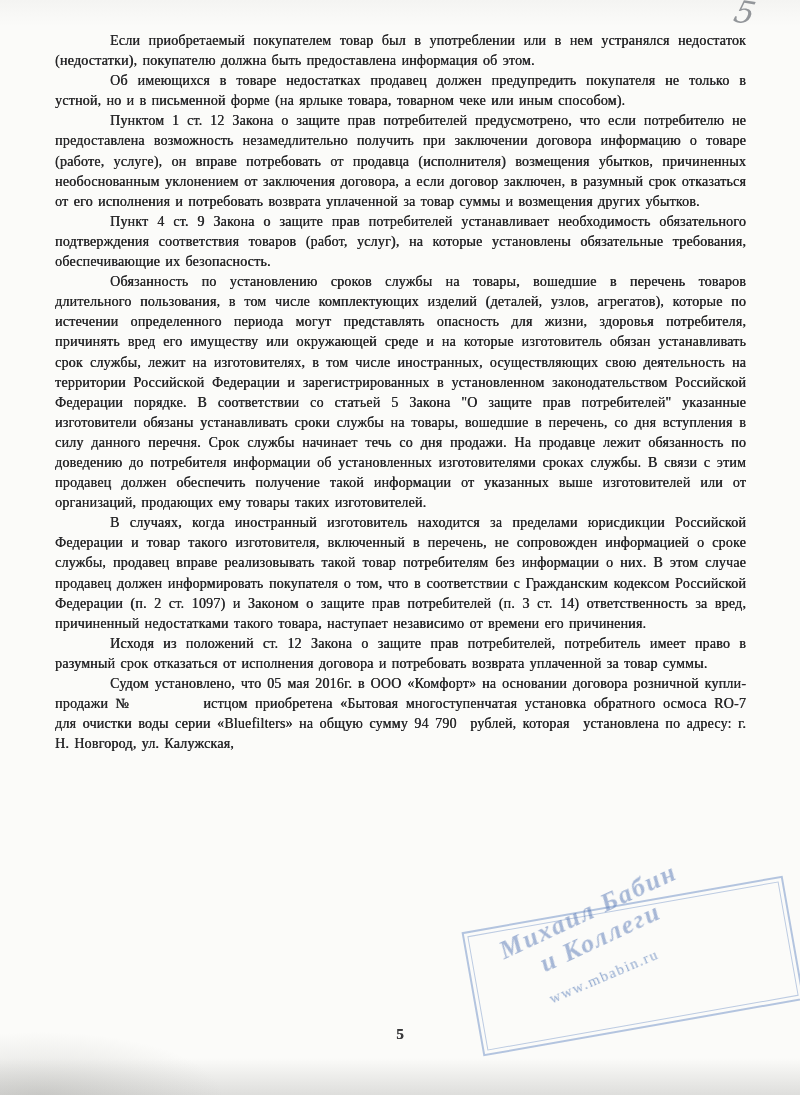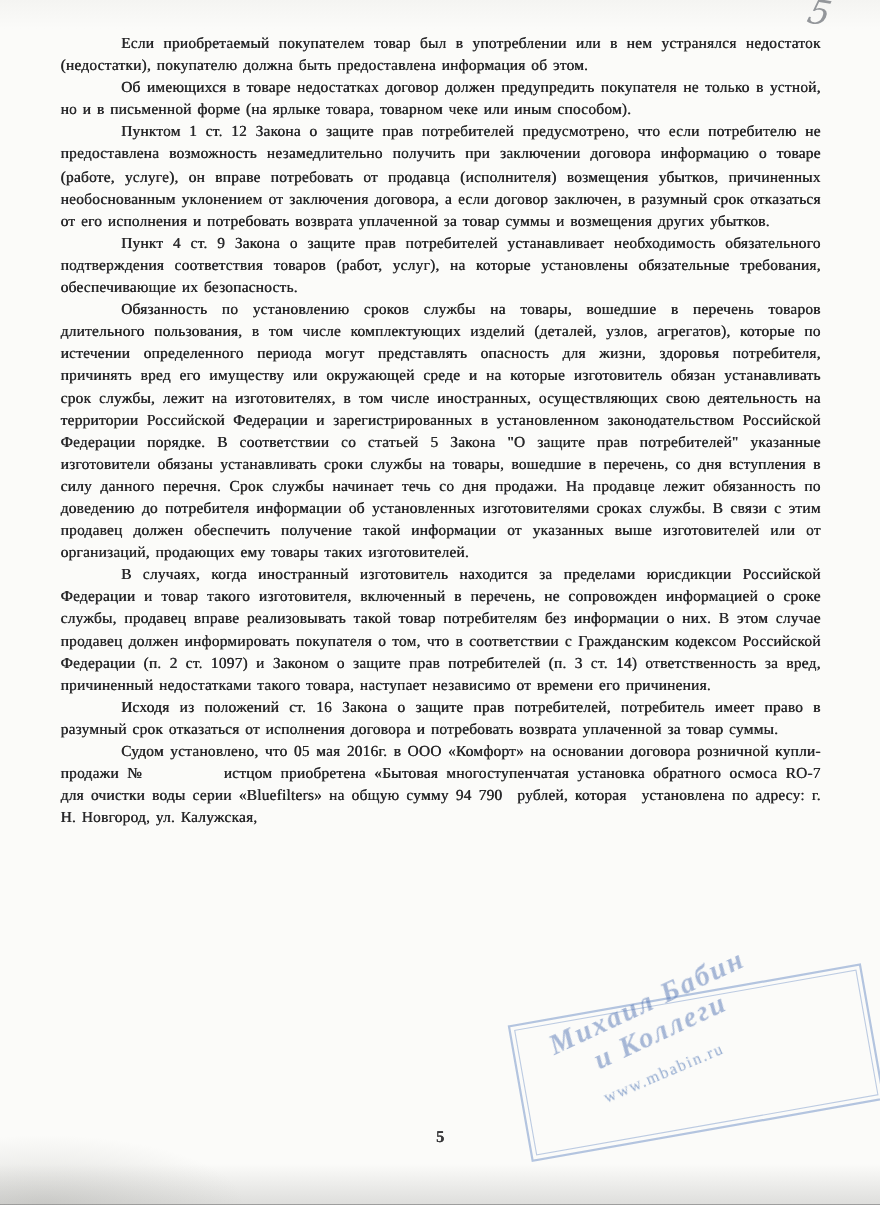--- a/index.html
+++ b/index.html
@@ -100,26 +100,26 @@
 </style>
 </head>
 <body>
 
 <div class="page">
 
   <span class="handwritten-num">5</span>
 
   <div class="text-block">
     <p>Если приобретаемый покупателем товар был в употреблении или в нем устранялся недостаток (недостатки), покупателю должна быть предоставлена информация об этом.</p>
-    <p>Об имеющихся в товаре недостатках договор должен предупредить покупателя не только в устной, но и в письменной форме (на ярлыке товара, товарном чеке или иным способом).</p>
+    <p>Об имеющихся в товаре недостатках продавец должен предупредить покупателя не только в устной, но и в письменной форме (на ярлыке товара, товарном чеке или иным способом).</p>
     <p>Пунктом 1 ст. 12 Закона о защите прав потребителей предусмотрено, что если потребителю не предоставлена возможность незамедлительно получить при заключении договора информацию о товаре (работе, услуге), он вправе потребовать от продавца (исполнителя) возмещения убытков, причиненных необоснованным уклонением от заключения договора, а если договор заключен, в разумный срок отказаться от его исполнения и потребовать возврата уплаченной за товар суммы и возмещения других убытков.</p>
     <p>Пункт 4 ст. 9 Закона о защите прав потребителей устанавливает необходимость обязательного подтверждения соответствия товаров (работ, услуг), на которые установлены обязательные требования, обеспечивающие их безопасность.</p>
     <p>Обязанность по установлению сроков службы на товары, вошедшие в перечень товаров длительного пользования, в том числе комплектующих изделий (деталей, узлов, агрегатов), которые по истечении определенного периода могут представлять опасность для жизни, здоровья потребителя, причинять вред его имуществу или окружающей среде и на которые изготовитель обязан устанавливать срок службы, лежит на изготовителях, в том числе иностранных, осуществляющих свою деятельность на территории Российской Федерации и зарегистрированных в установленном законодательством Российской Федерации порядке. В соответствии со статьей 5 Закона "О защите прав потребителей" указанные изготовители обязаны устанавливать сроки службы на товары, вошедшие в перечень, со дня вступления в силу данного перечня. Срок службы начинает течь со дня продажи. На продавце лежит обязанность по доведению до потребителя информации об установленных изготовителями сроках службы. В связи с этим продавец должен обеспечить получение такой информации от указанных выше изготовителей или от организаций, продающих ему товары таких изготовителей.</p>
     <p>В случаях, когда иностранный изготовитель находится за пределами юрисдикции Российской Федерации и товар такого изготовителя, включенный в перечень, не сопровожден информацией о сроке службы, продавец вправе реализовывать такой товар потребителям без информации о них. В этом случае продавец должен информировать покупателя о том, что в соответствии с Гражданским кодексом Российской Федерации (п. 2 ст. 1097) и Законом о защите прав потребителей (п. 3 ст. 14) ответственность за вред, причиненный недостатками такого товара, наступает независимо от времени его причинения.</p>
-    <p>Исходя из положений ст. 16 Закона о защите прав потребителей, потребитель имеет право в разумный срок отказаться от исполнения договора и потребовать возврата уплаченной за товар суммы.</p>
+    <p>Исходя из положений ст. 12 Закона о защите прав потребителей, потребитель имеет право в разумный срок отказаться от исполнения договора и потребовать возврата уплаченной за товар суммы.</p>
     <p>Судом установлено, что 05 мая 2016г. в ООО «Комфорт» на основании договора розничной купли-продажи №      истцом приобретена «Бытовая многоступенчатая установка обратного осмоса RO-7 для очистки воды серии «Bluefilters» на общую сумму 94 790  рублей, которая  установлена по адресу: г. Н. Новгород, ул. Калужская,</p>
   </div>
 
   <div class="stamp">
     <div class="stamp-inner-border"></div>
     <div class="stamp-name">
       <div>Михаил Бабин</div>
       <div>и Коллеги</div>
     </div>
     <div class="stamp-url">www.mbabin.ru</div>

